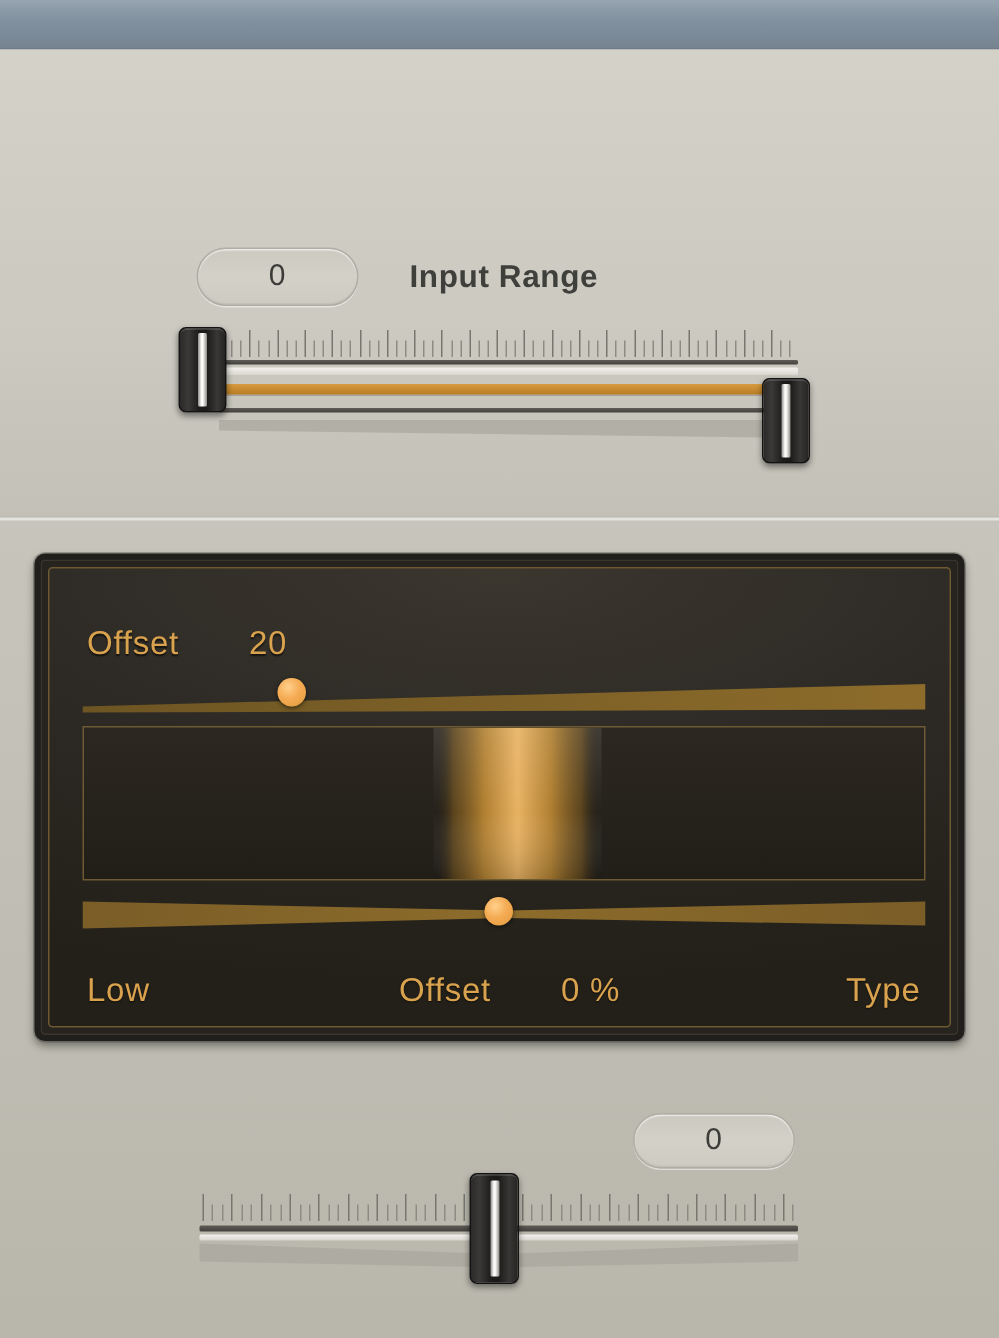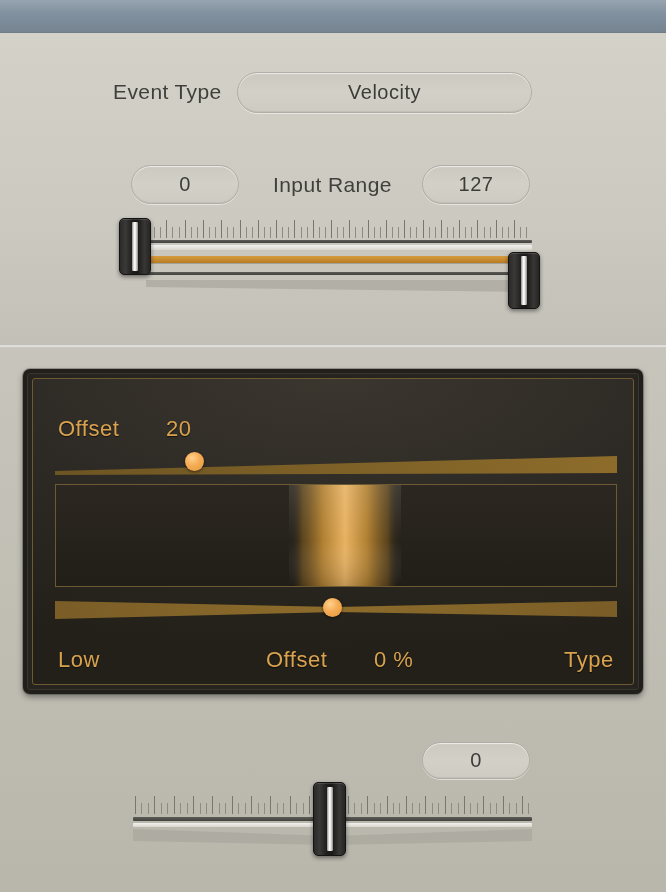--- a/index.html
+++ b/index.html
@@ -188,26 +188,23 @@
 <div id="app">
 
   <div class="titlebar">
     <div class="titlebar-sheen"></div>
     <div class="titlebar-text"></div>
   </div>
 
   <div class="section-top"></div>
   <div class="divider"></div>
 
-  <div class="label" style="left:113px; top:80px;">Event Type</div>
-  <div class="pill" style="left:237px; top:72px; width:295px; height:41px;">Velocity</div>
 
   <div class="pill" style="left:131px; top:165px; width:108px; height:39px;">0</div>
-  <div class="label" style="left:273px; top:173px;">Input Range</div>
-  <div class="pill" style="left:422px; top:165px; width:108px; height:39px;">127</div>
+  <div class="label" style="left:273px; top:173px;font-weight:bold;">Input Range</div>
 
   <div class="ruler" id="ruler-top" style="left:146px; top:216px; width:386px; height:22px;">
       <div class="tick t-major" style="left: 2px;"></div>
       <div class="tick t-minor" style="left: 8.1px;"></div>
       <div class="tick t-minor" style="left: 14.2px;"></div>
       <div class="tick t-major" style="left: 20.3px;"></div>
       <div class="tick t-minor" style="left: 26.4px;"></div>
       <div class="tick t-minor" style="left: 32.5px;"></div>
       <div class="tick t-major" style="left: 38.6px;"></div>
       <div class="tick t-minor" style="left: 44.7px;"></div>

